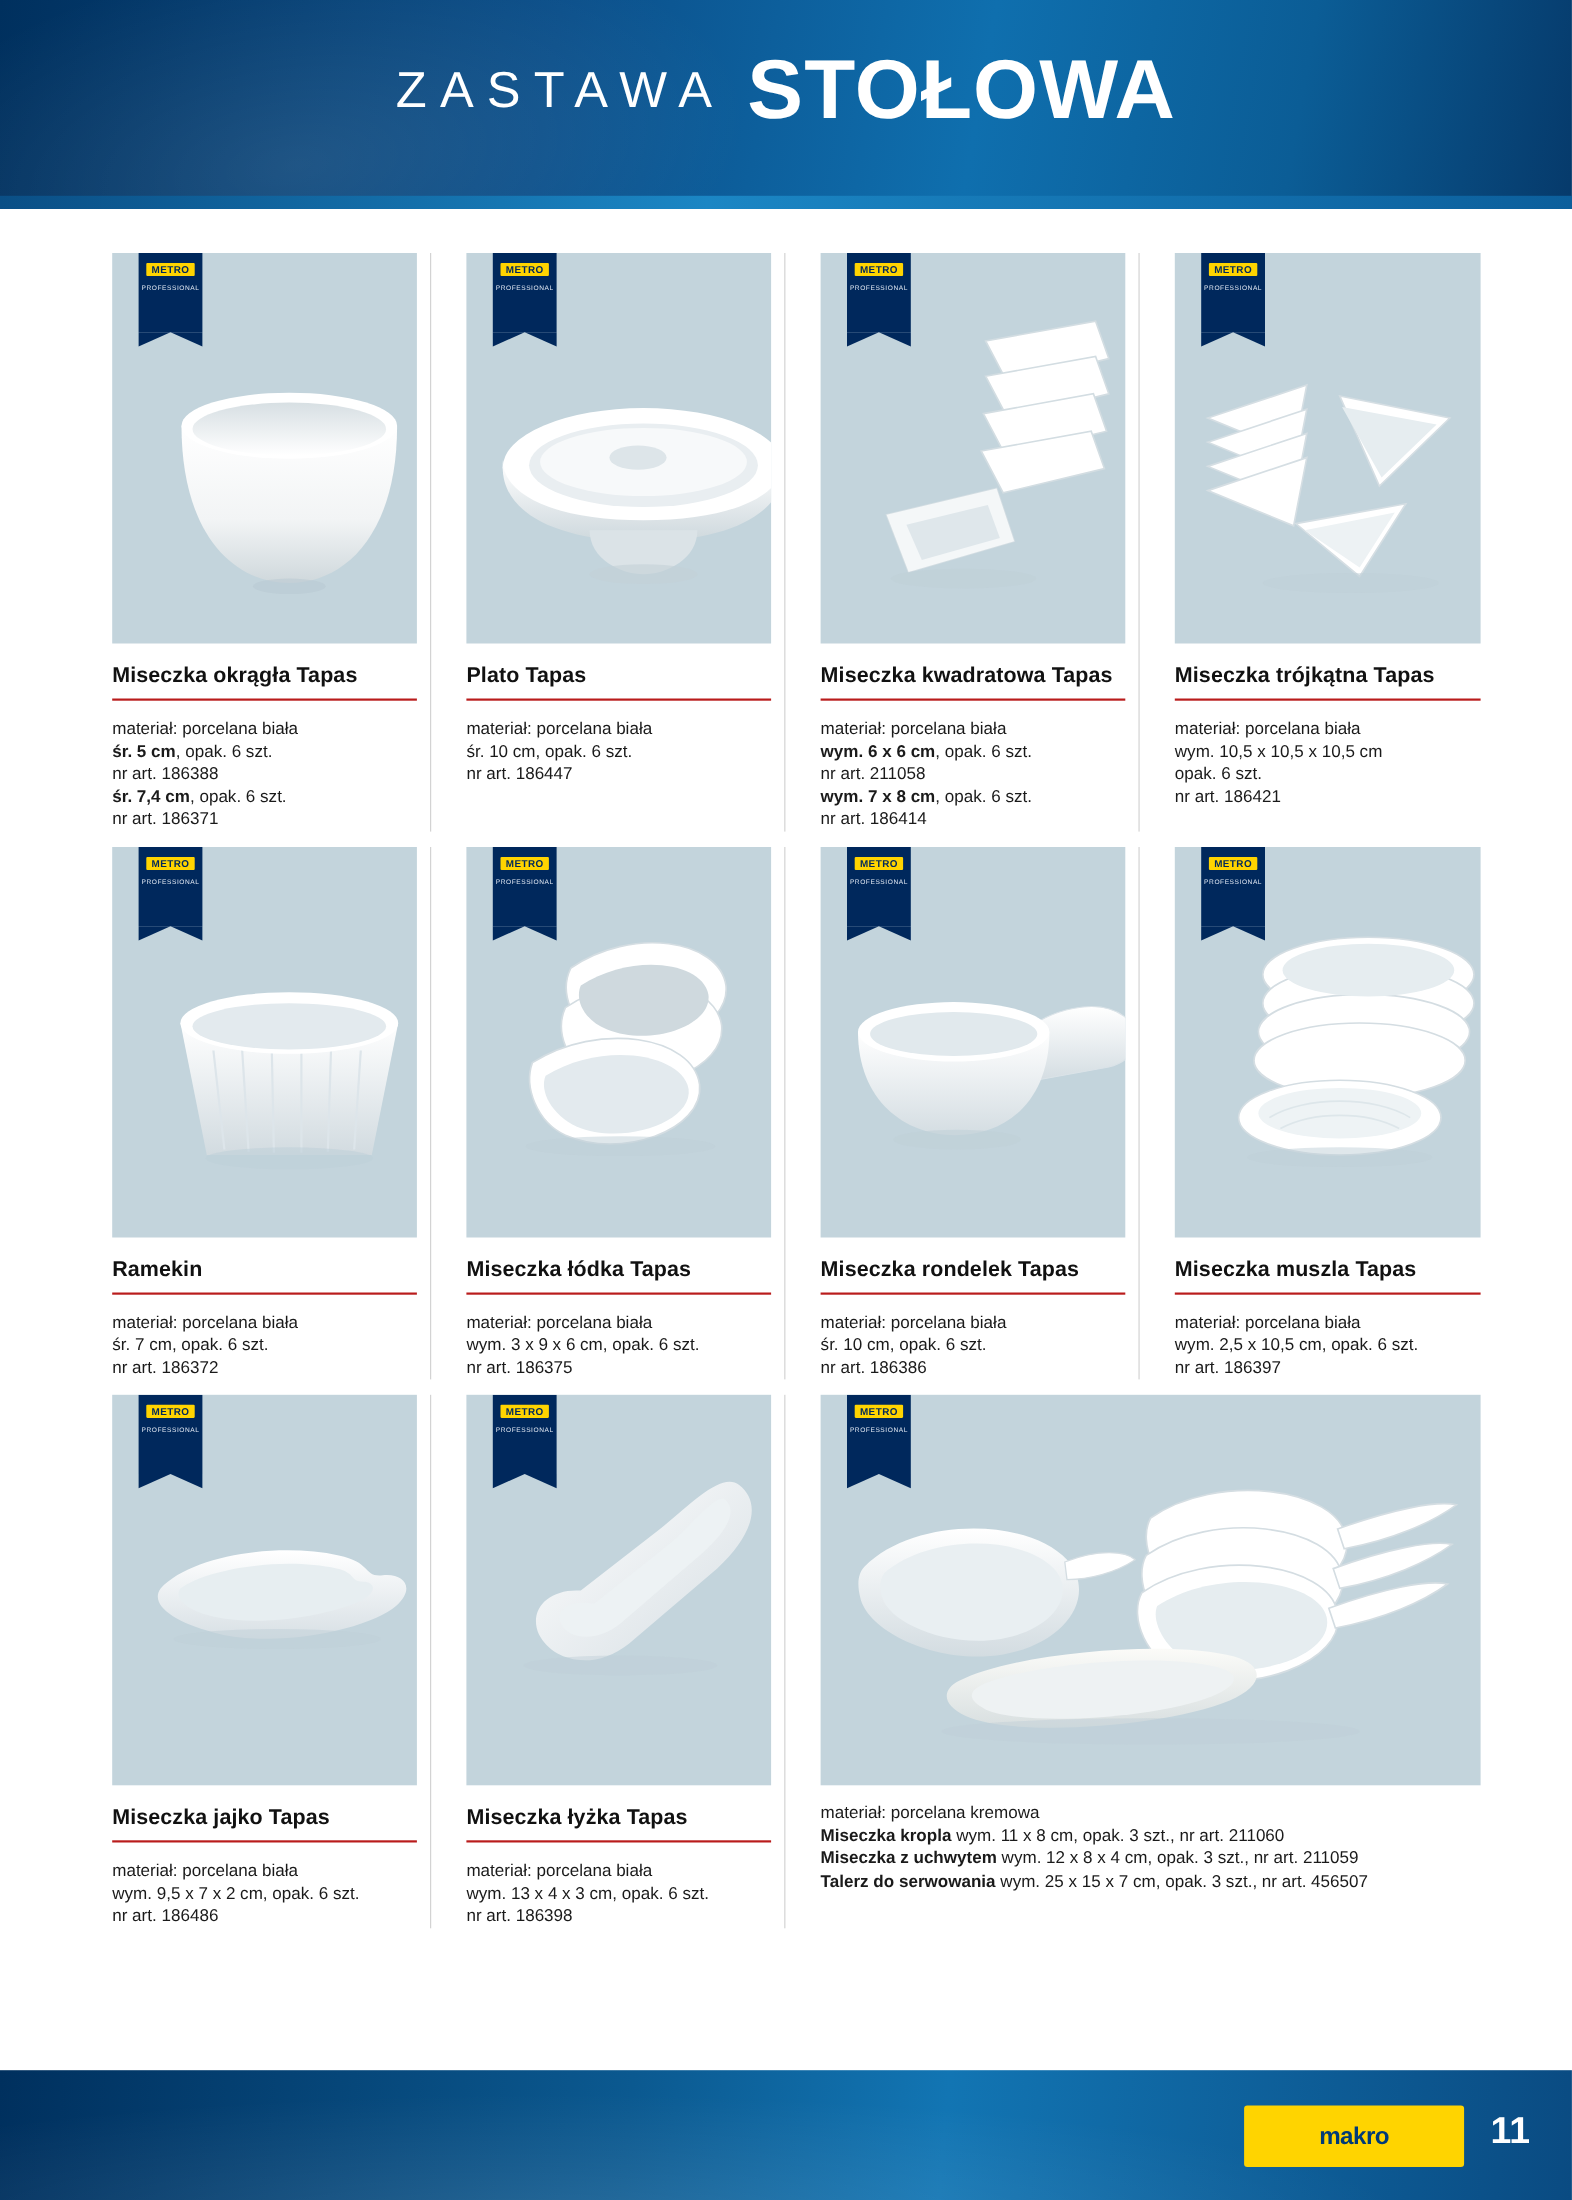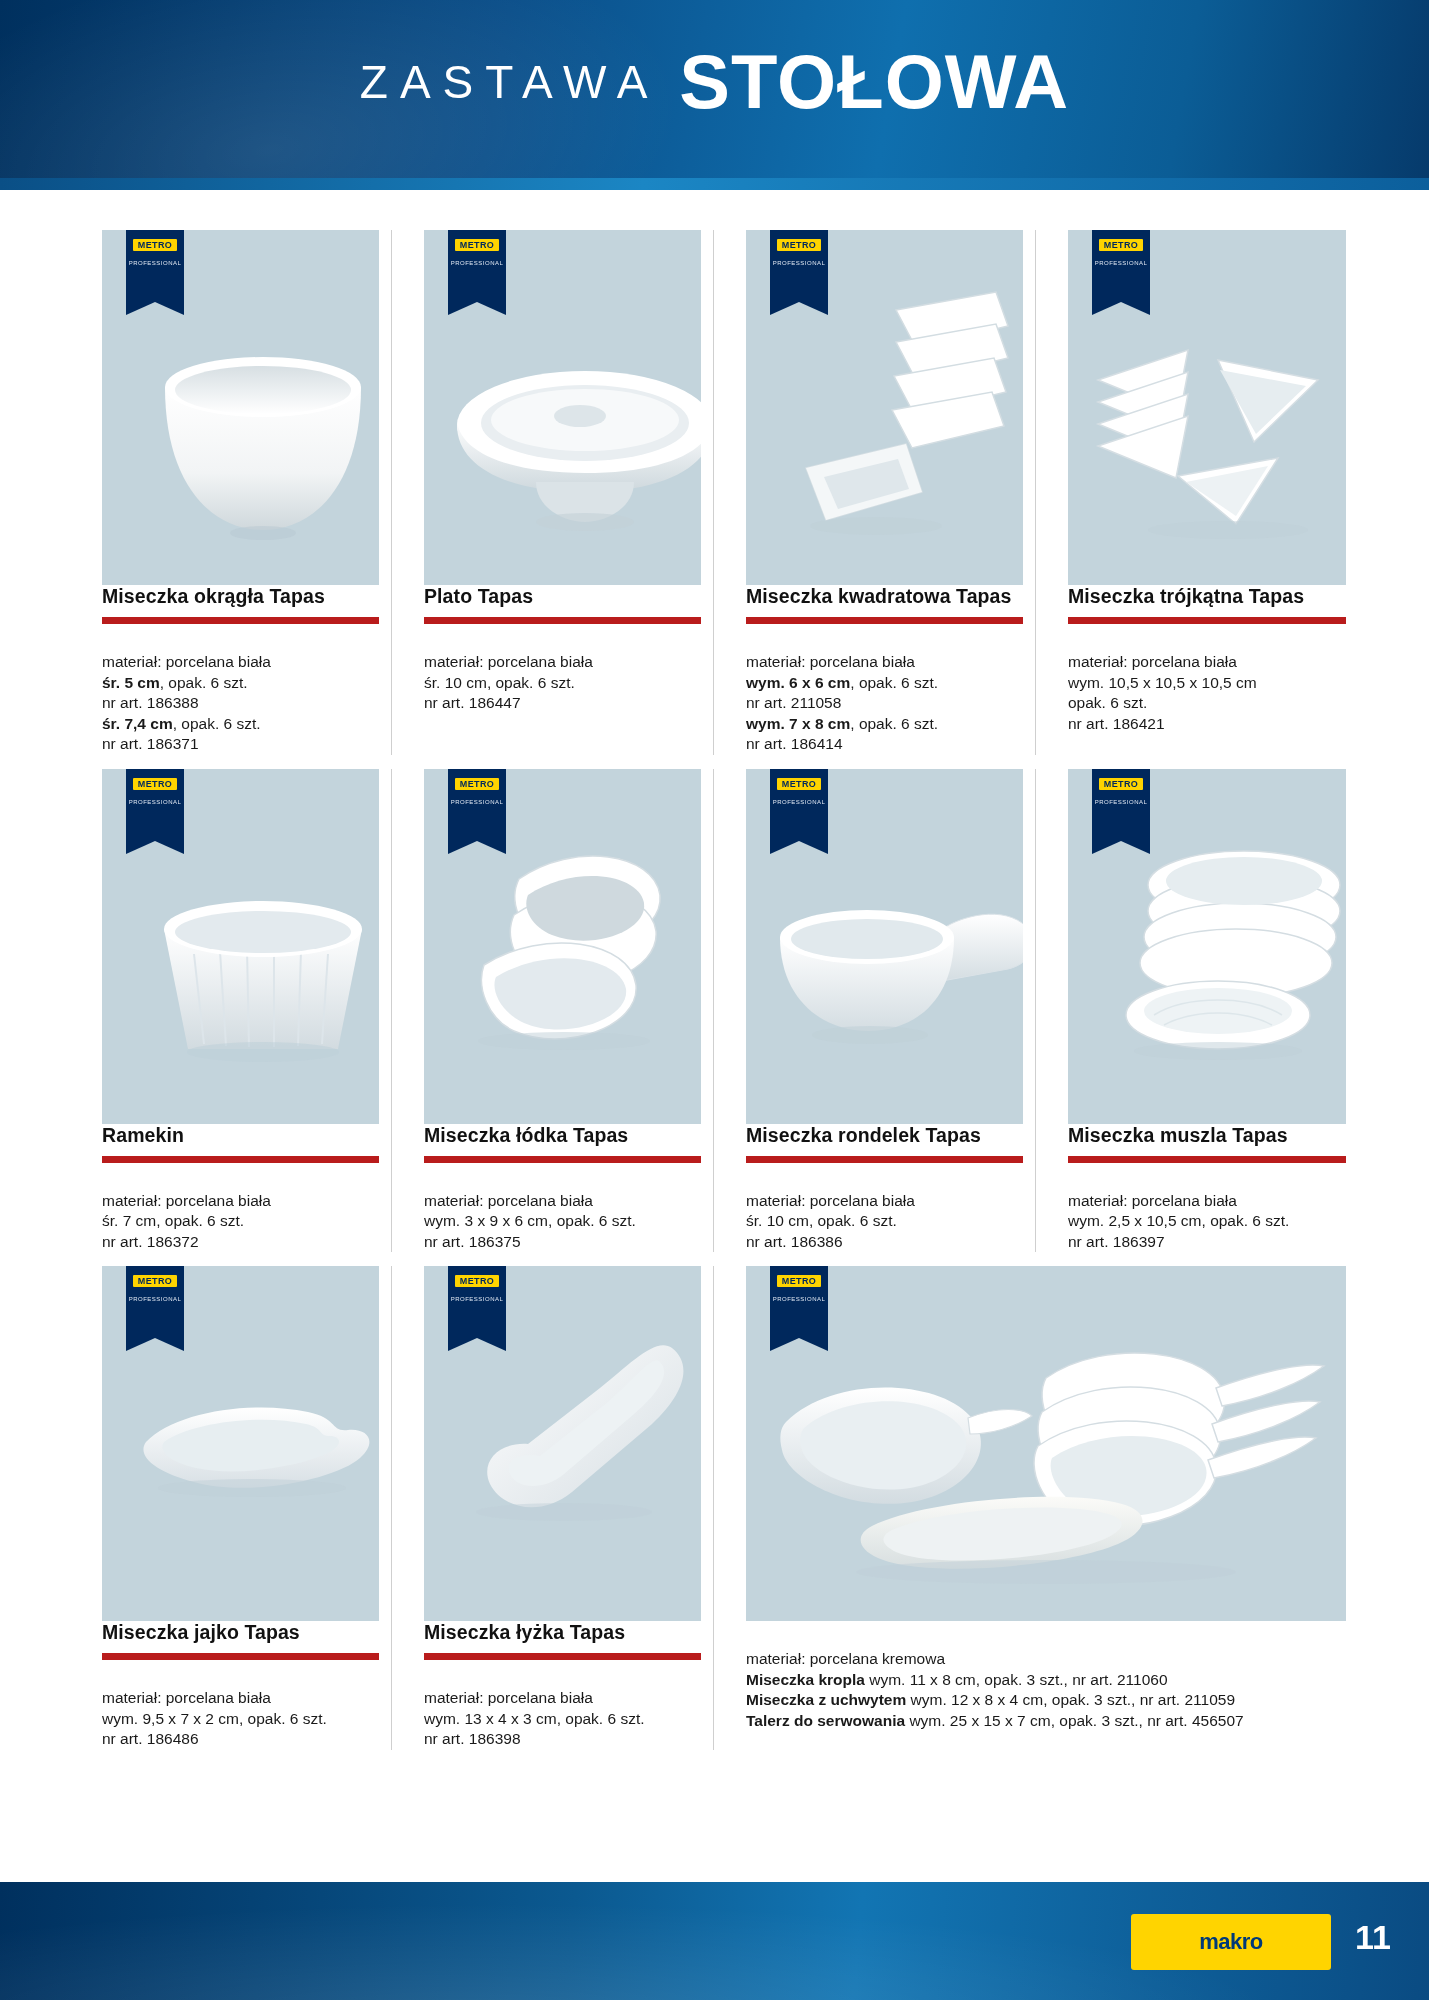--- a/index.html
+++ b/index.html
@@ -135,31 +135,32 @@
     margin-top: 9px;
     font-size: 6px;
     letter-spacing: 0.5px;
     color: #dfe7f2;
   }
 
   
   .dish { position: absolute; }
 
   .title-bar {
+    margin-top: 18px;
     padding-bottom: 9px;
-    border-bottom: 7px solid #b91c1c;
+    border-bottom: 2px solid #b91c1c;
   }
   .prod-title {
     font-size: 19.5px;
     font-weight: 700;
     color: #111;
     letter-spacing: 0.1px;
   }
   .desc {
-    margin-top: 28px;
+    margin-top: 16px;
     font-size: 15.5px;
     line-height: 20.5px;
     color: #1a1a1a;
   }
   .desc b { font-weight: 700; }
 
   
   .footer {
     position: absolute;
     left: 0; bottom: 0;

